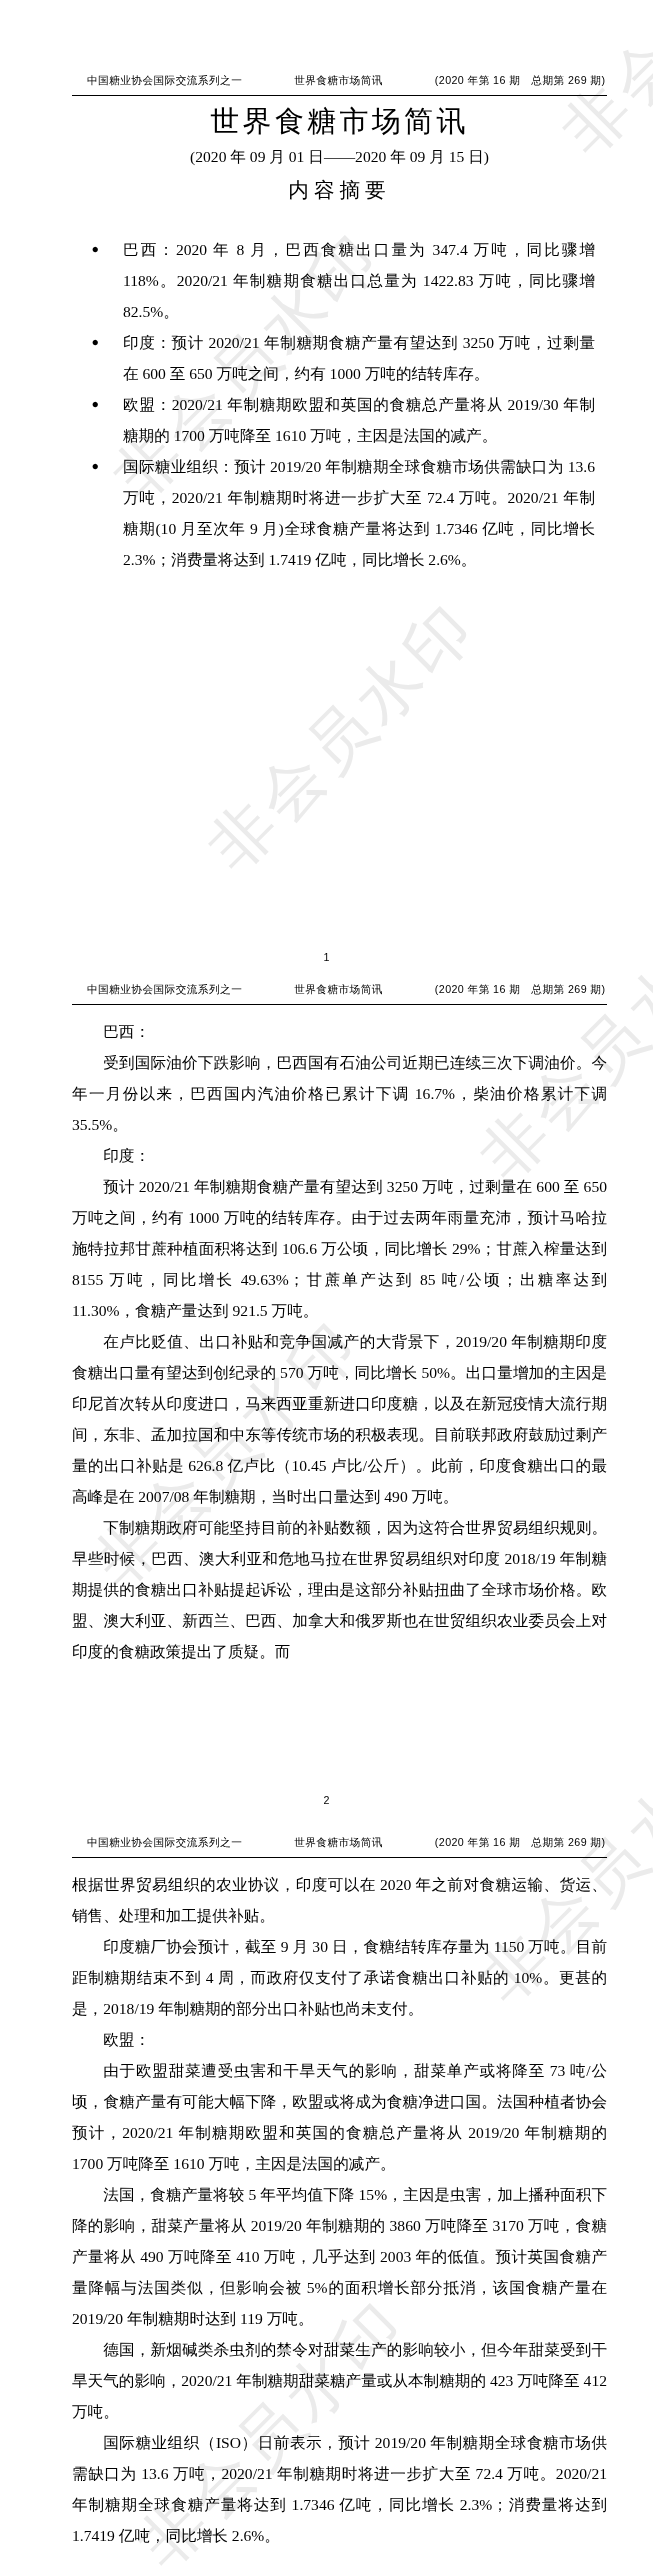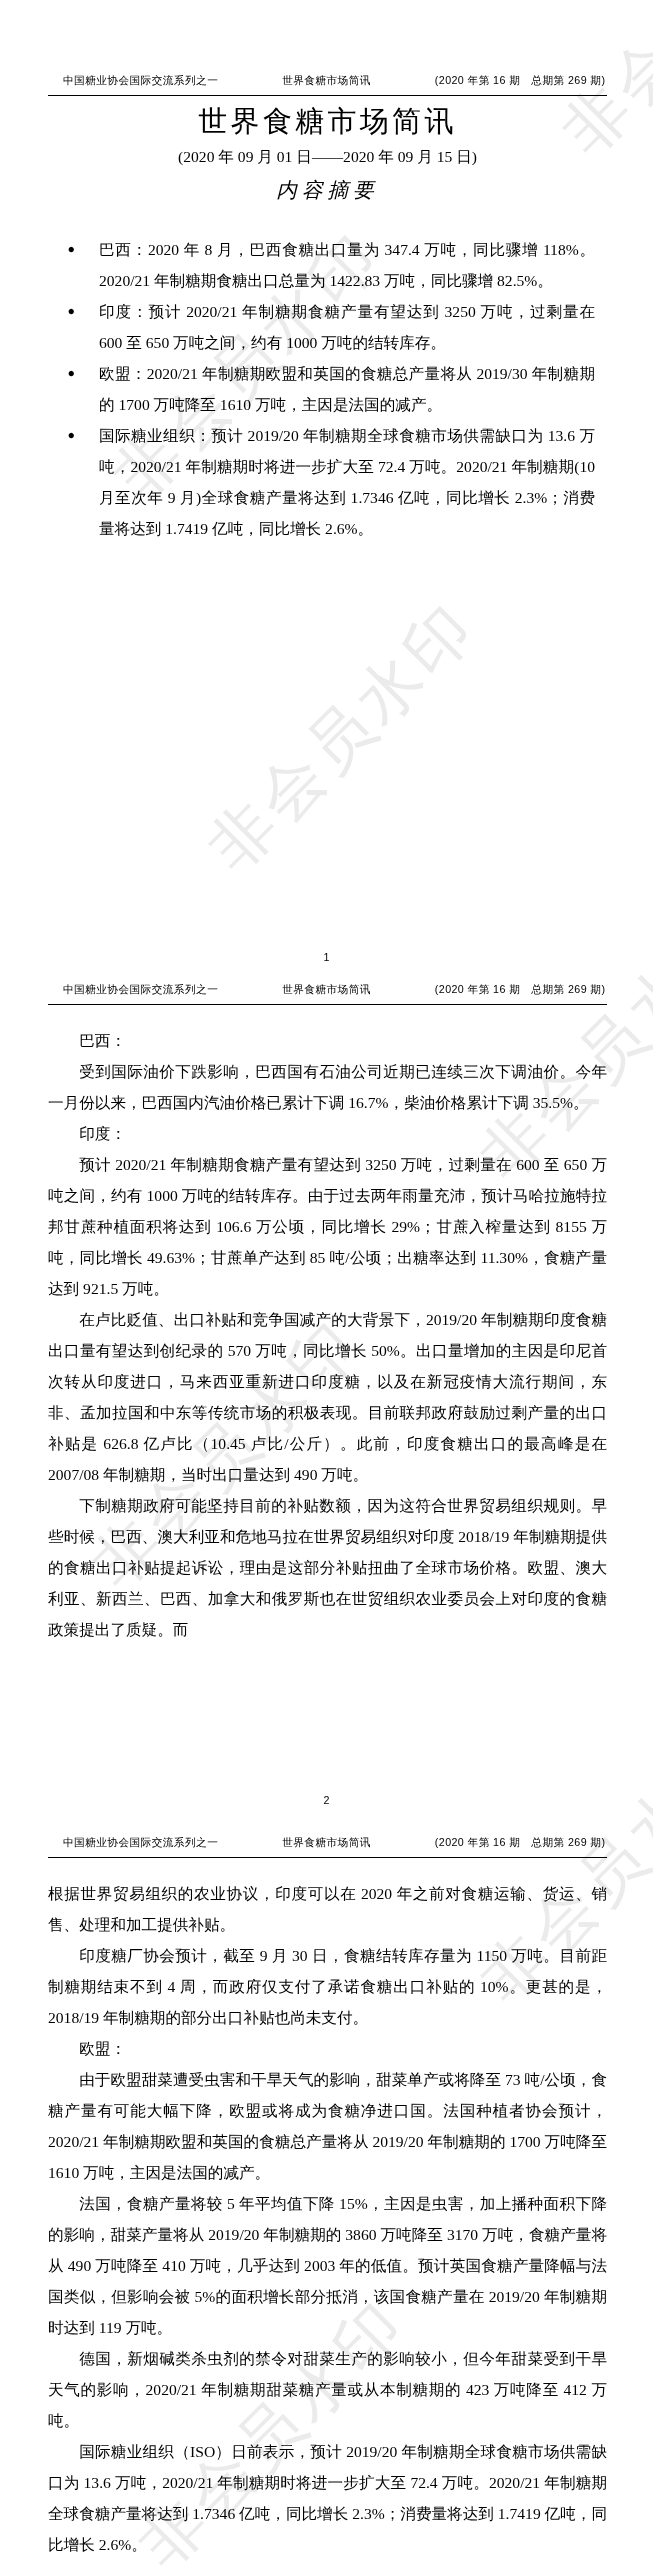--- a/index.html
+++ b/index.html
@@ -24,21 +24,21 @@
     transform: translate(-50%, -50%) rotate(-45deg);
     font-family: "Liberation Sans", "DejaVu Sans", sans-serif;
     user-select: none;
   }
 
   
   .page {
     position: relative;
     z-index: 1;
     box-sizing: border-box;
-    padding: 0 46px 0 48px;
+    padding: 0 46px 0 72px;
   }
   .page-1 { height: 894px; }
   .page-2 { height: 838px; }
   .page-3 { height: 845px; }
 
   .page-header {
     display: flex;
     justify-content: space-between;
     align-items: baseline;
     border-bottom: 1.6px solid #000;
@@ -62,21 +62,20 @@
     font-size: 15.6px;
     margin-top: 6px;
     line-height: 21.4px;
   }
   .summary-heading {
     text-align: center;
     font-size: 20.6px;
     letter-spacing: 5px;
     margin-top: 8.2px;
     line-height: 28px;
-    font-style: italic;
   }
 
   .summary-list {
     list-style: none;
     margin: 30px 12px 0 18px;
     padding: 0;
   }
   .summary-list li {
     position: relative;
     padding-left: 33px;
@@ -85,21 +84,21 @@
     text-align: justify;
   }
   .summary-list li::before {
     content: "\25CF";
     position: absolute;
     left: 1.6px;
     top: 0;
     font-size: 12.4px;
   }
 
-  .page-body { margin-top: 20px; }
+  .page-body { margin-top: 11px; }
   .line {
     font-size: 15.6px;
     line-height: 31px;
     text-align: justify;
   }
   .line.label { text-indent: 2em; }
   .line.para { text-indent: 2em; }
   .line.para-flush { text-indent: 0; }
 
   .page-footer {

